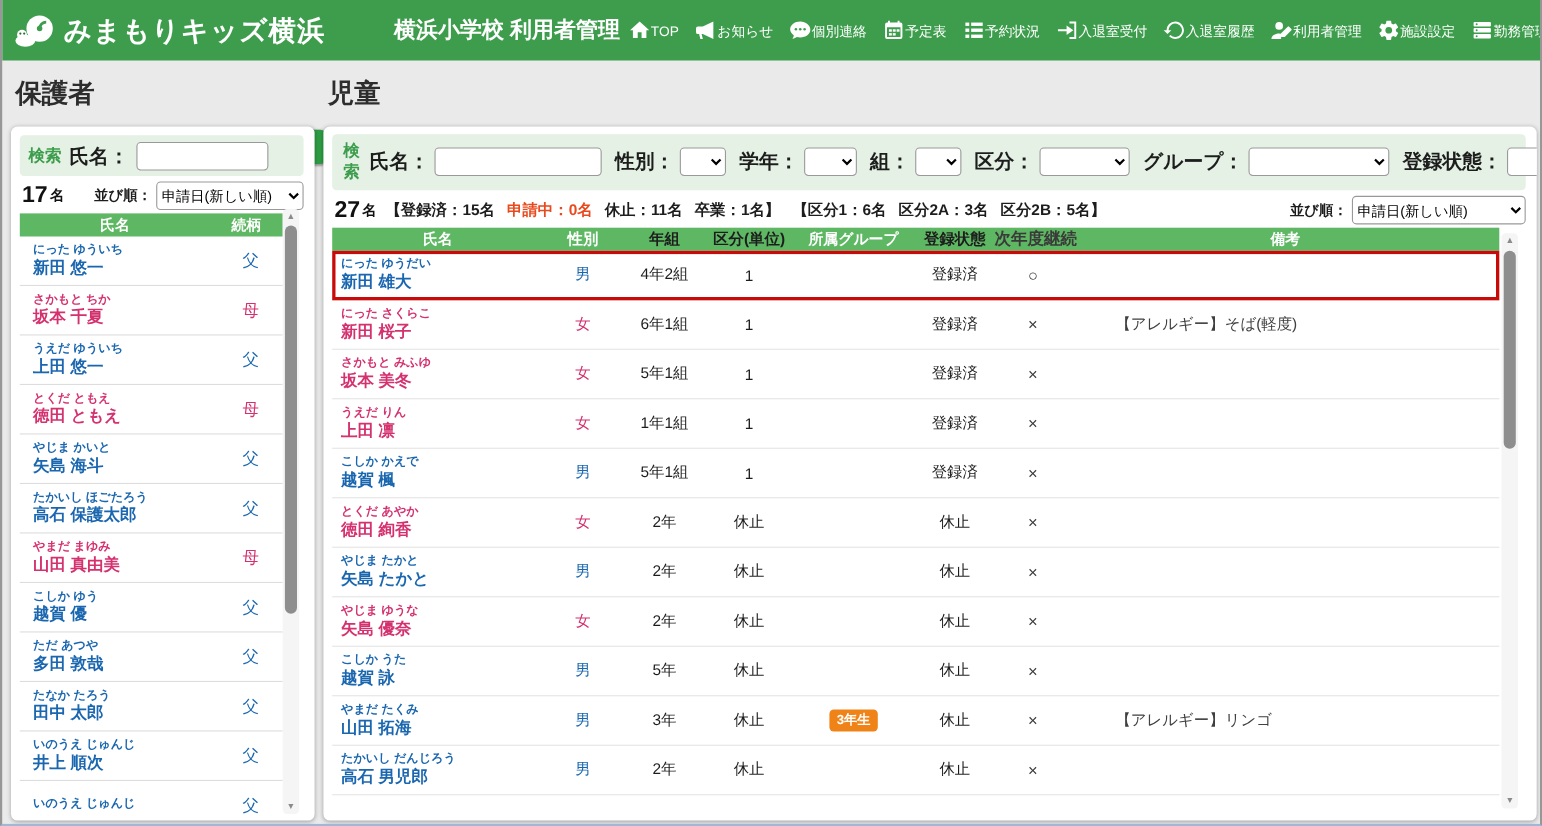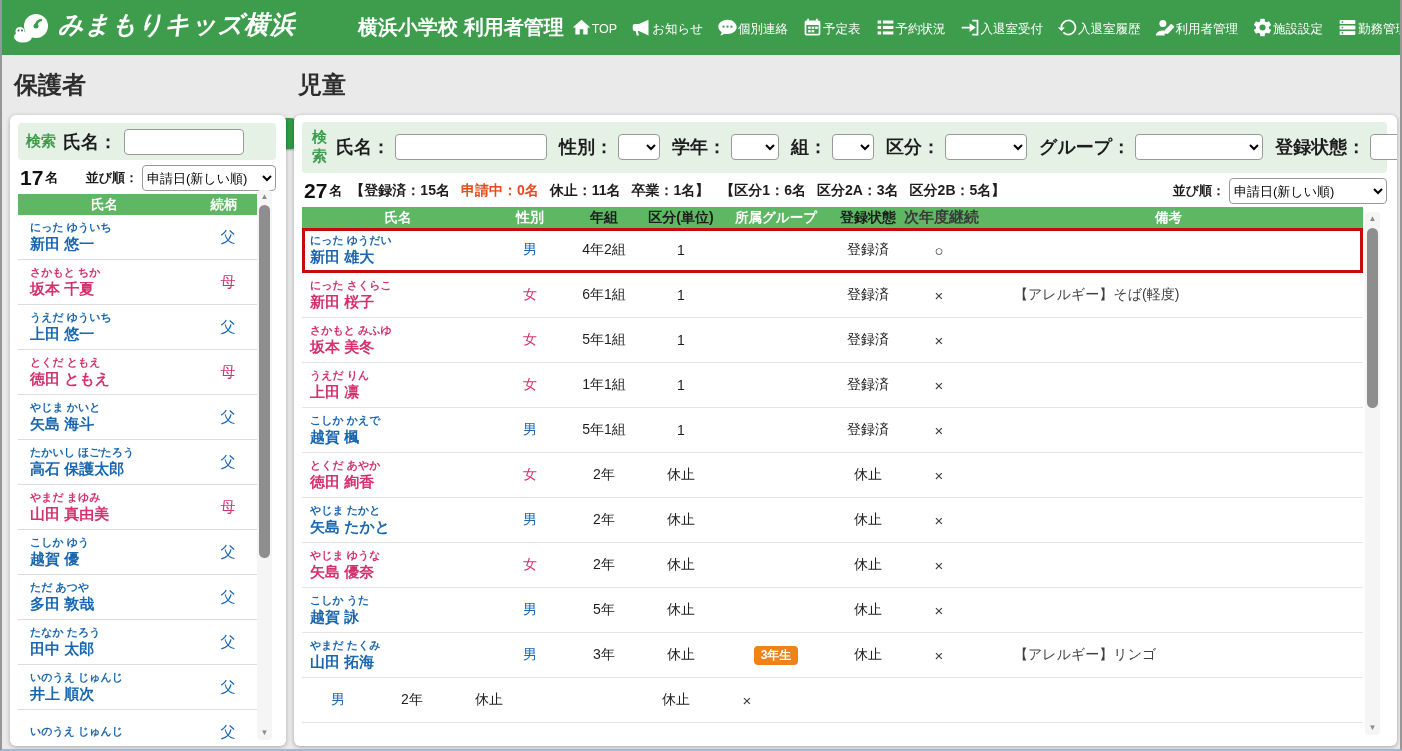--- a/index.html
+++ b/index.html
@@ -1,21 +1,21 @@
 <!DOCTYPE html>
 <html><head>
 <meta charset="utf-8">
 <style>
   html,body{margin:0;padding:0;}
   body{font-family:"Liberation Sans","DejaVu Sans",sans-serif;background:#cfcfcf;}
   #screen{position:relative;width:1402px;height:751px;background:#eaeaea;overflow:hidden;
           border-left:2px solid #979797;border-right:2px solid #979797;border-bottom:2px solid #9fb8d5;box-sizing:border-box;}
   
   .app-header{position:absolute;left:0;top:0;width:100%;height:55px;background:#3d9d4c;display:flex;align-items:center;color:#fff;}
-  .logo{display:flex;align-items:flex-start;margin-left:10px;cursor:pointer;font-style:italic;}
+  .logo{display:flex;align-items:center;margin-left:10px;cursor:pointer;}
   .logo-text{font-size:25px;font-weight:bold;letter-spacing:1px;margin-left:6px;white-space:nowrap;}
   .app-title{font-size:20px;font-weight:bold;margin-left:62px;white-space:nowrap;}
   .top-nav{margin-left:auto;display:flex;align-items:center;height:100%;}
   .nav-item{display:flex;flex-direction:row;align-items:center;justify-content:center;padding:0 7px;cursor:pointer;height:100%;}
   .nav-item svg{width:21px;height:21px;color:#fff;}
   .nav-label{font-size:12.5px;margin-top:3px;white-space:nowrap;}
   .logout{display:flex;flex-direction:column;align-items:center;padding:0 10px 0 12px;cursor:pointer;}
   .logout-box{width:90px;height:20px;background:#0c7c38;}
   .logout-label{font-size:15px;margin-top:3px;white-space:nowrap;}
   
@@ -669,20 +669,24 @@
     </div>
     <span class="c-gender m">男</span>
     <span class="c-grade">3年</span>
     <span class="c-kubun">休止</span>
     <span class="c-group"><span class="badge">3年生</span></span>
     <span class="c-status">休止</span>
     <span class="c-cont">×</span>
     <span class="c-remark">【アレルギー】リンゴ</span>
   </div>
         <div class="c-row">
+    <div class="c-names">
+      <span class="kana m">たかいし だんじろう</span>
+      <span class="cname m">高石 男児郎</span>
+    </div>
     <span class="c-gender m">男</span>
     <span class="c-grade">2年</span>
     <span class="c-kubun">休止</span>
     <span class="c-group"></span>
     <span class="c-status">休止</span>
     <span class="c-cont">×</span>
     <span class="c-remark"></span>
   </div>
       </div>
     <div class="scrollbar c-scroll">

